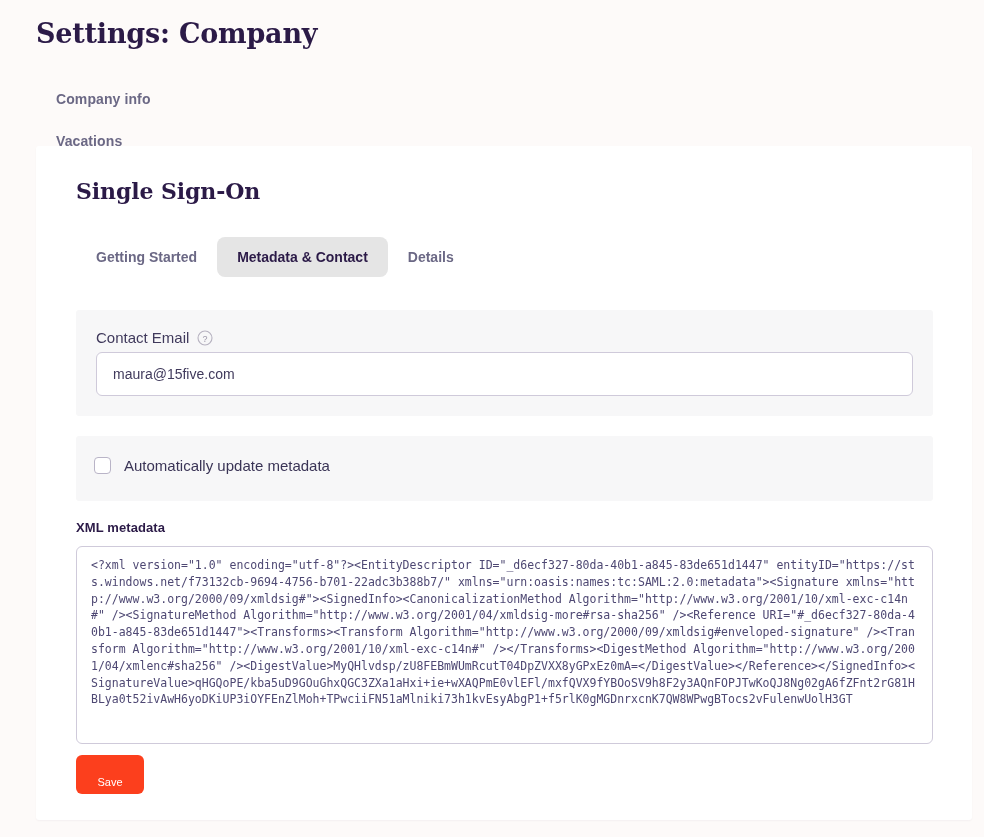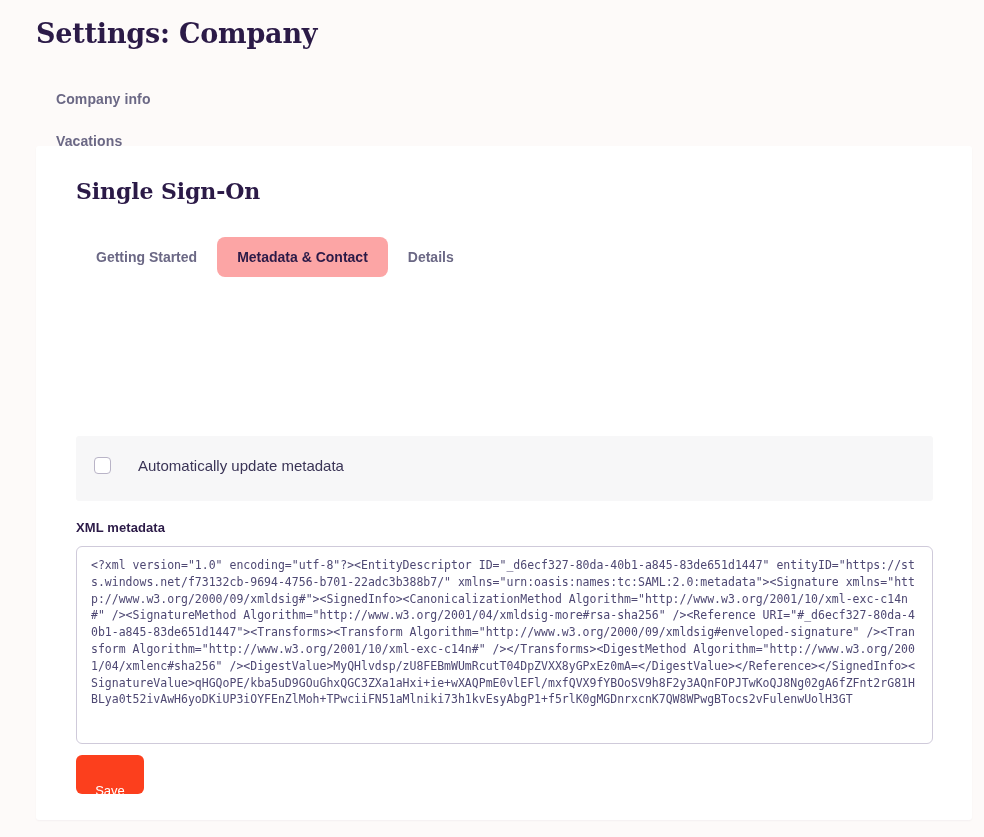--- a/index.html
+++ b/index.html
@@ -88,21 +88,21 @@
     font-weight: 700;
     color: #6b6885;
     padding: 12px 20px;
     border-radius: 8px;
     cursor: pointer;
     white-space: nowrap;
     line-height: 16px;
     text-align: right;
   }
   .sub-tab.active {
-    background: #fca5a5;
+    background: #e5e5e5;
     color: #2b1a47;
   }
 
   
   .panel {
     position: absolute;
     left: 40px;
     width: 857px;
     background: #f7f7f8;
     border-radius: 3px;
@@ -147,21 +147,21 @@
     font-size: 14px;
     color: #403a5c;
     outline: none;
   }
 
   .checkbox-row {
     position: absolute;
     left: 18px;
     top: 21px;
     display: flex;
-    gap: 27px;
+    gap: 13px;
   }
   .checkbox {
     width: 17px;
     height: 17px;
     border: 1px solid #b9b4c7;
     border-radius: 4px;
     background: #ffffff;
     cursor: pointer;
     flex: none;
   }
@@ -210,25 +210,25 @@
     position: absolute;
     left: 40px;
     top: 609px;
     width: 68px;
     height: 39px;
     background: #fc3f1d;
     color: #ffffff;
     border: none;
     border-radius: 6px;
     font-family: "Liberation Sans", sans-serif;
-    font-size: 13px;
+    font-size: 11px;
     font-weight: 400;
     cursor: pointer;
     line-height: 39px;
-    padding: 16px;
+    padding: 8px;
     text-align: center;
   }
 </style>
 </head>
 <body>
 
 <div class="page">
 
   <h1 class="page-title">Settings: Company</h1>
 
@@ -243,20 +243,32 @@
   <section class="card">
 
     <h2 class="card-title">Single Sign-On</h2>
 
     <nav class="sub-tabs">
       <div class="sub-tab">Getting Started</div>
       <div class="sub-tab active">Metadata &amp; Contact</div>
       <div class="sub-tab">Details</div>
     </nav>
 
+    <div class="panel panel-email">
+      <div class="field-label-row">
+        <span class="field-label">Contact Email</span>
+        <span class="help-icon">
+          <svg width="16" height="16" viewBox="0 0 16 16" aria-hidden="true">
+            <circle cx="8" cy="8" r="7" fill="none" stroke="#b6b2c0" stroke-width="1.1"></circle>
+            <text x="8" y="11.6" text-anchor="middle" font-family="Liberation Sans, sans-serif" font-size="9" fill="#9b96a8">?</text>
+          </svg>
+        </span>
+      </div>
+      <input class="text-input" type="text" value="maura@15five.com" style="">
+    </div>
 
     <div class="panel panel-check">
       <div class="checkbox-row">
         <span class="checkbox"></span>
         <span class="checkbox-label">Automatically update metadata</span>
       </div>
     </div>
 
     <div class="xml-label">XML metadata</div>
     <div class="xml-box">

